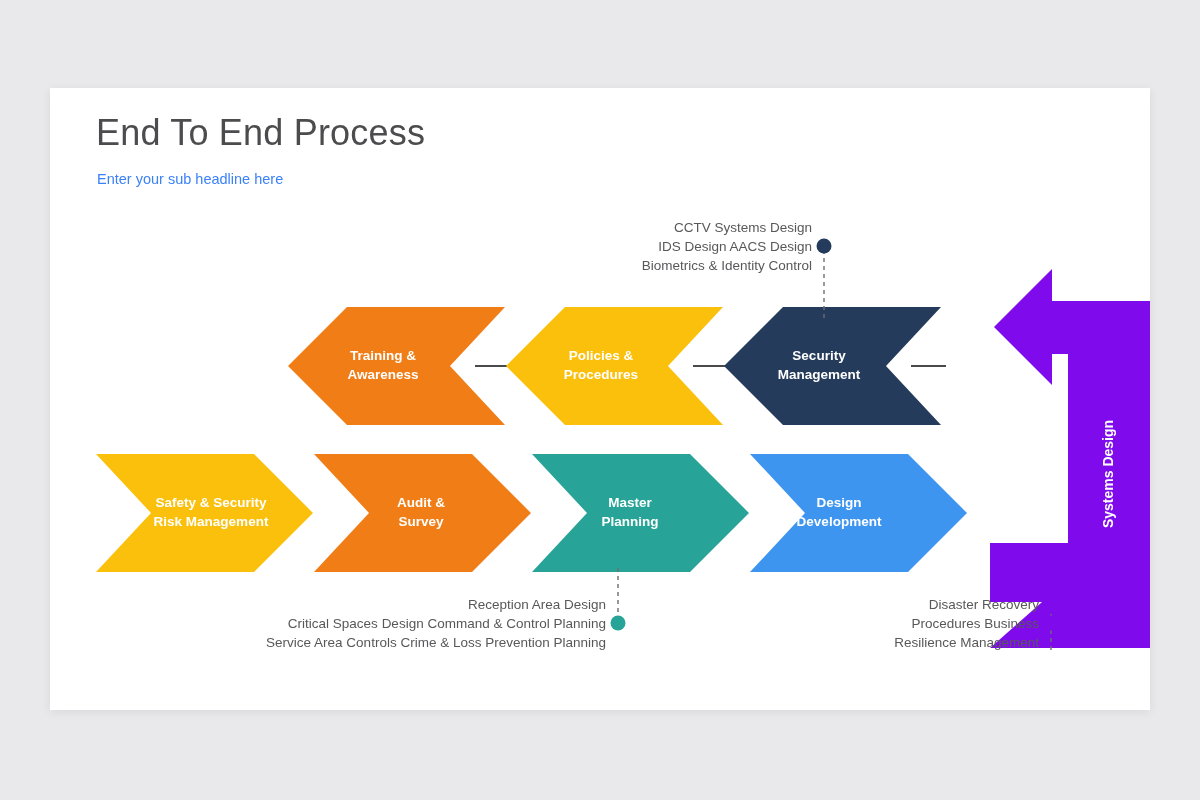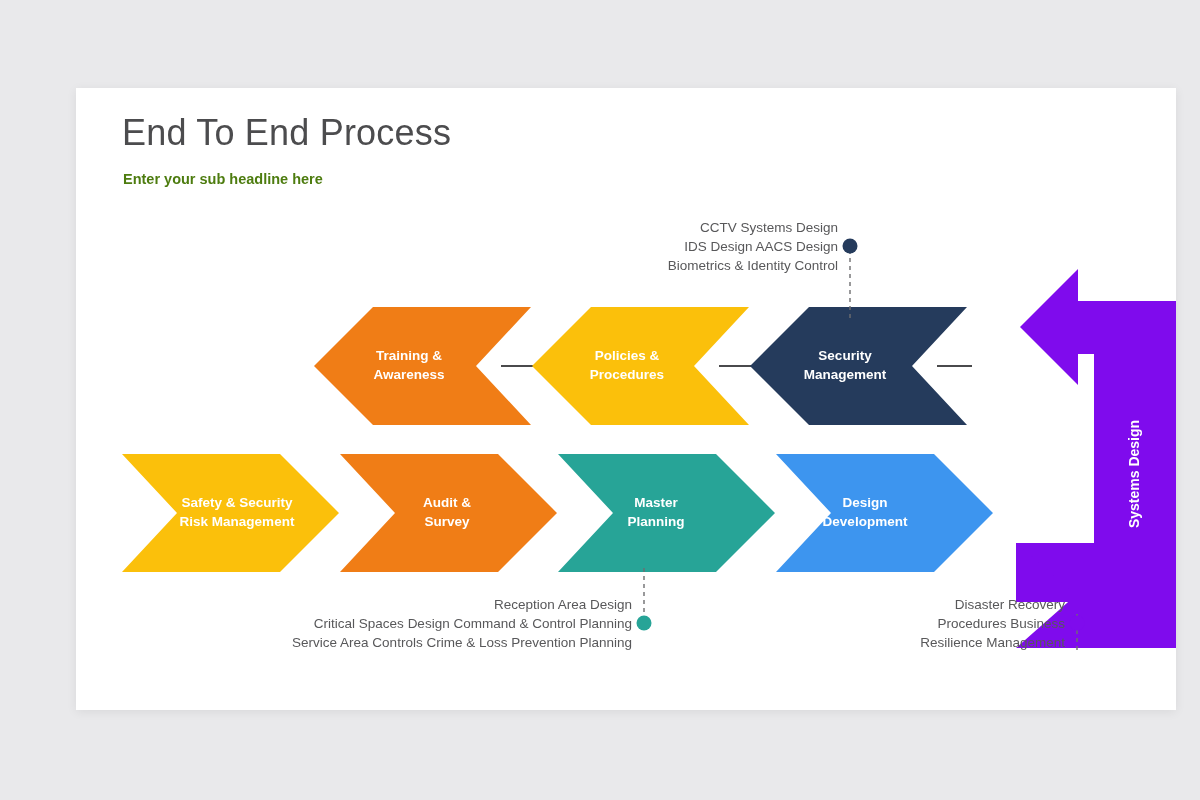--- a/index.html
+++ b/index.html
@@ -11,21 +11,20 @@
     background: #e9e9eb;
     font-family: "Liberation Sans", sans-serif;
     overflow: hidden;
   }
 
   #slide-canvas {
     position: relative;
     width: 1054px;
     height: 800px;
     background: #e9e9eb;
-    margin-left: 26px;
   }
 
   
   #slide-card {
     position: absolute;
     left: 50px;
     top: 88px;
     width: 1100px;
     height: 622px;
     background: #ffffff;
@@ -91,21 +90,21 @@
   }
 </style>
 </head>
 <body style="background: rgb(233, 233, 235);">
 
 <div id="slide-canvas" style="background: rgb(233, 233, 235);">
 
   <div id="slide-card" style="background: rgb(255, 255, 255);">
 
     <div id="page-title" style="color: rgb(76, 76, 78);">End To End Process</div>
-    <div id="page-subtitle" style="color: #4d7c0f; font-weight: bold;">Enter your sub headline here</div>
+    <div id="page-subtitle" style="color: #3b82f6;">Enter your sub headline here</div>
 
     <svg id="process-diagram" viewBox="0 0 1100 622">
 
       <g>
         <path d="M 947,239 L 1002,184 L 1002,214 L 1050,214 L 1050,380
                  L 1002,380 L 1002,410 L 947,355 L 1002,300 L 1002,330
                  L 1002,330 L 1002,330 Z" fill="none"></path>
 
         <polygon points="944,239 1002,181 1002,213 1049,213 1049,380 1002,380 1002,411 944,353 1002,295 1002,327 1002,327 1002,266 1002,266" fill="#7F0BED" style="display:none"></polygon>
 

